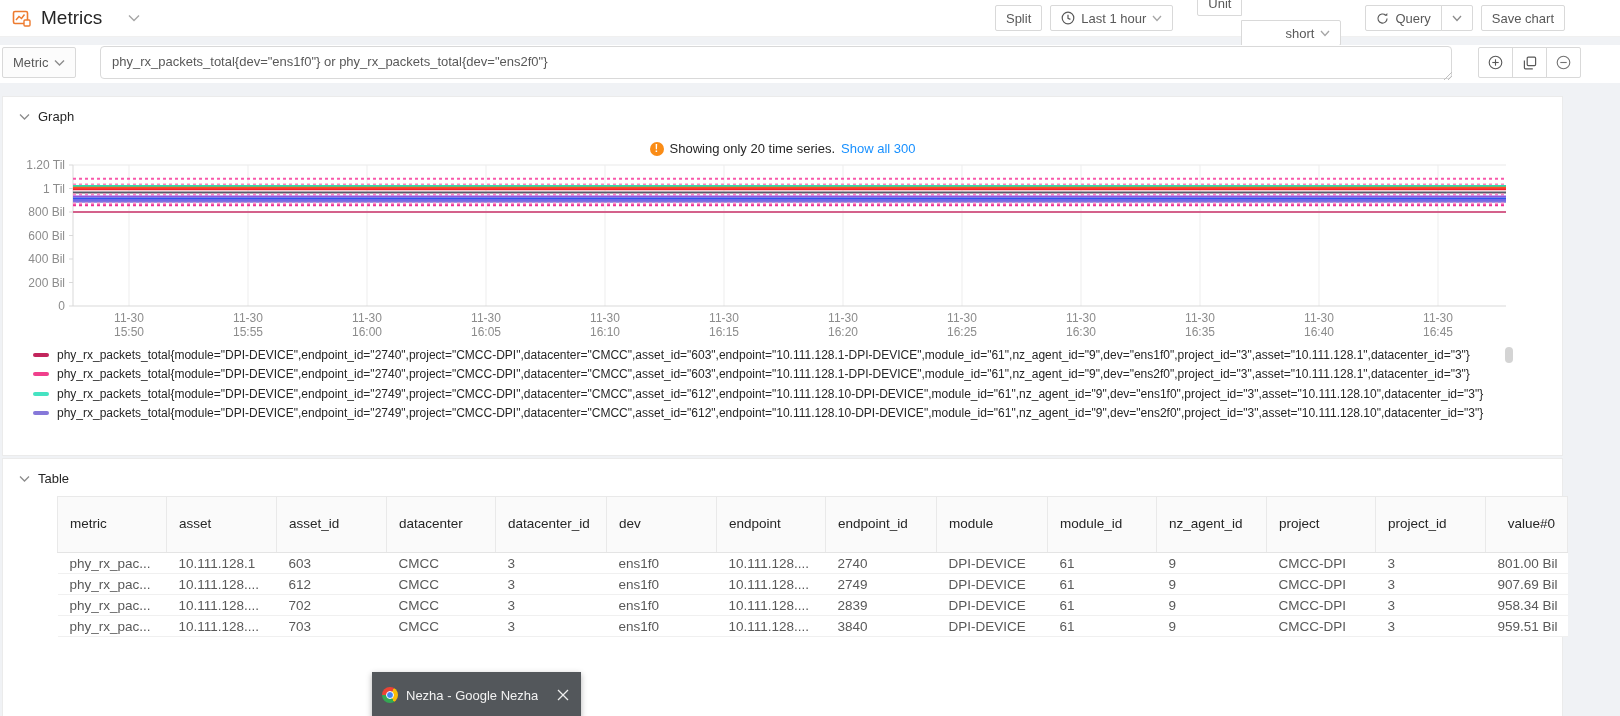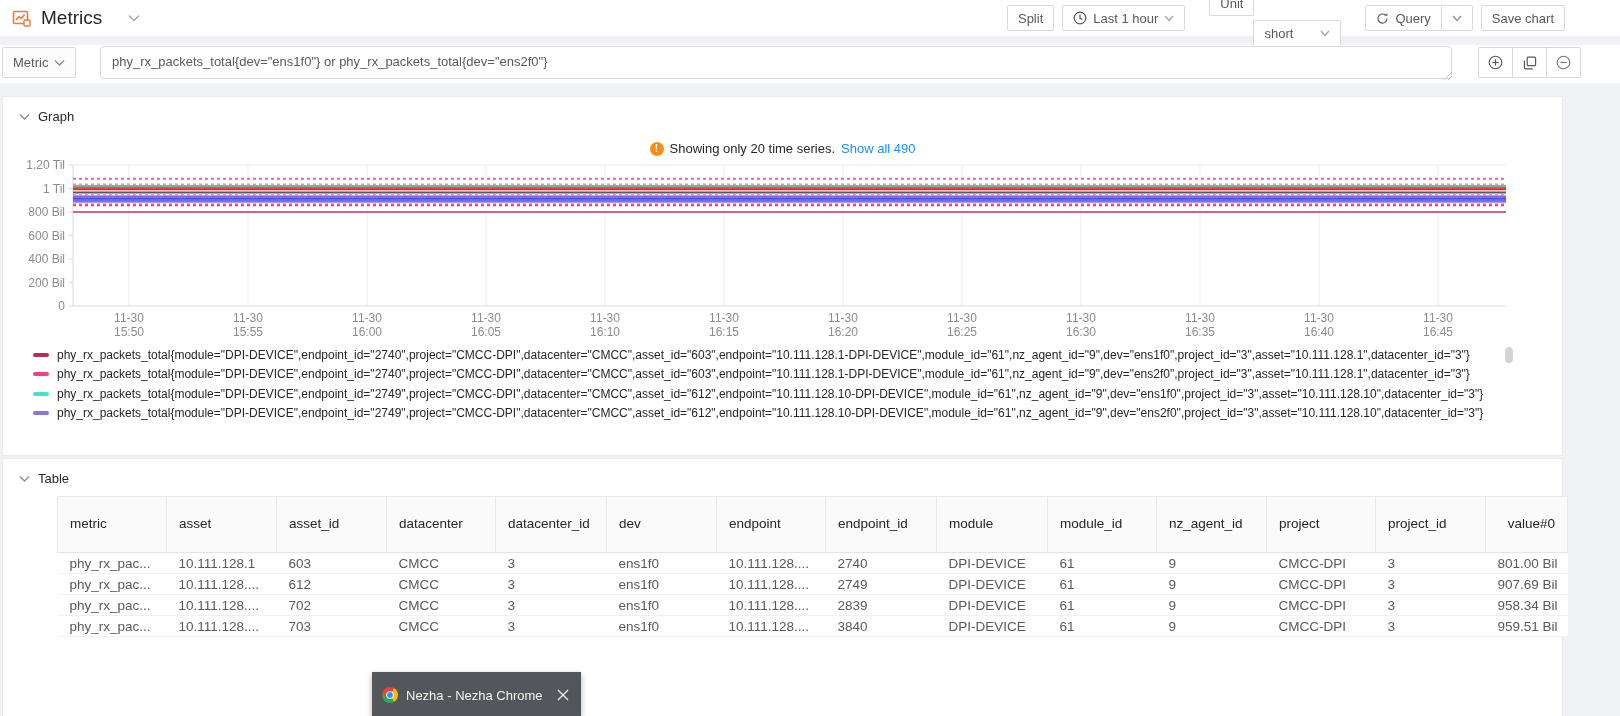--- a/index.html
+++ b/index.html
@@ -103,21 +103,21 @@
           </span>
         <span>Last 1 hour</span>
         <span class="chev">
             <svg width="10" height="7" viewBox="0 0 10 7">
               <polyline points="1,1 5,5.5 9,1" fill="none" stroke="#a6a6a6" stroke-width="1.3"></polyline>
             </svg>
           </span>
       </button>
       <span class="seg-group">
         <button class="btn">Unit</button>
-        <button class="btn" style="width:88px;justify-content:space-between;margin-top:30px;">
+        <button class="btn" style="width:100px;justify-content:flex-end;margin-top:30px;">
           <span>short</span>
           <span class="chev">
               <svg width="10" height="7" viewBox="0 0 10 7">
                 <polyline points="1,1 5,5.5 9,1" fill="none" stroke="#a6a6a6" stroke-width="1.3"></polyline>
               </svg>
             </span>
         </button>
       </span>
       <span class="seg-group">
         <button class="btn">
@@ -191,21 +191,21 @@
       <span class="chev">
           <svg width="11" height="8" viewBox="0 0 11 8">
             <polyline points="1,1.5 5.5,6 10,1.5" fill="none" stroke="#8c8c8c" stroke-width="1.3"></polyline>
           </svg>
         </span>
       <span>Graph</span>
     </div>
     <div class="warning-row">
       <span class="warn-icon">!</span>
       <span>Showing only 20 time series.</span>
-      <a class="show-all" href="#">Show all 490</a>
+      <a class="show-all" href="#">Show all 300</a>
     </div>
     <svg id="chart-svg" width="1559" height="186">
         <line x1="70" x2="1503" y1="8" y2="8" stroke="#e9e9e9"></line>
         <line x1="126" x2="126" y1="8" y2="149" stroke="#ededed"></line>
         <text x="126" y="165" text-anchor="middle" fill="#8c8c8c" font-size="12"><tspan x="126">11-30</tspan><tspan x="126" dy="14">15:50</tspan></text>
         <line x1="245" x2="245" y1="8" y2="149" stroke="#ededed"></line>
         <text x="245" y="165" text-anchor="middle" fill="#8c8c8c" font-size="12"><tspan x="245">11-30</tspan><tspan x="245" dy="14">15:55</tspan></text>
         <line x1="364" x2="364" y1="8" y2="149" stroke="#ededed"></line>
         <text x="364" y="165" text-anchor="middle" fill="#8c8c8c" font-size="12"><tspan x="364">11-30</tspan><tspan x="364" dy="14">16:00</tspan></text>
         <line x1="483" x2="483" y1="8" y2="149" stroke="#ededed"></line>
@@ -386,21 +386,21 @@
             <td>CMCC-DPI</td>
             <td>3</td>
             <td class="num-right">959.51 Bil</td>
           </tr>
         </tbody>
     </table>
   </div>
 
   <div class="taskbar-preview">
     <span class="chrome-icon"></span>
-    <span class="tp-title">Nezha - Nezha Chrome</span>
+    <span class="tp-title">Nezha - Google Nezha</span>
     <span class="tp-close">
       <svg width="12" height="12" viewBox="0 0 12 12">
           <line x1="1" y1="1" x2="11" y2="11" stroke="#eeeeee" stroke-width="1.2"></line>
           <line x1="11" y1="1" x2="1" y2="11" stroke="#eeeeee" stroke-width="1.2"></line>
         </svg>
     </span>
   </div>
 
 </div>
 

